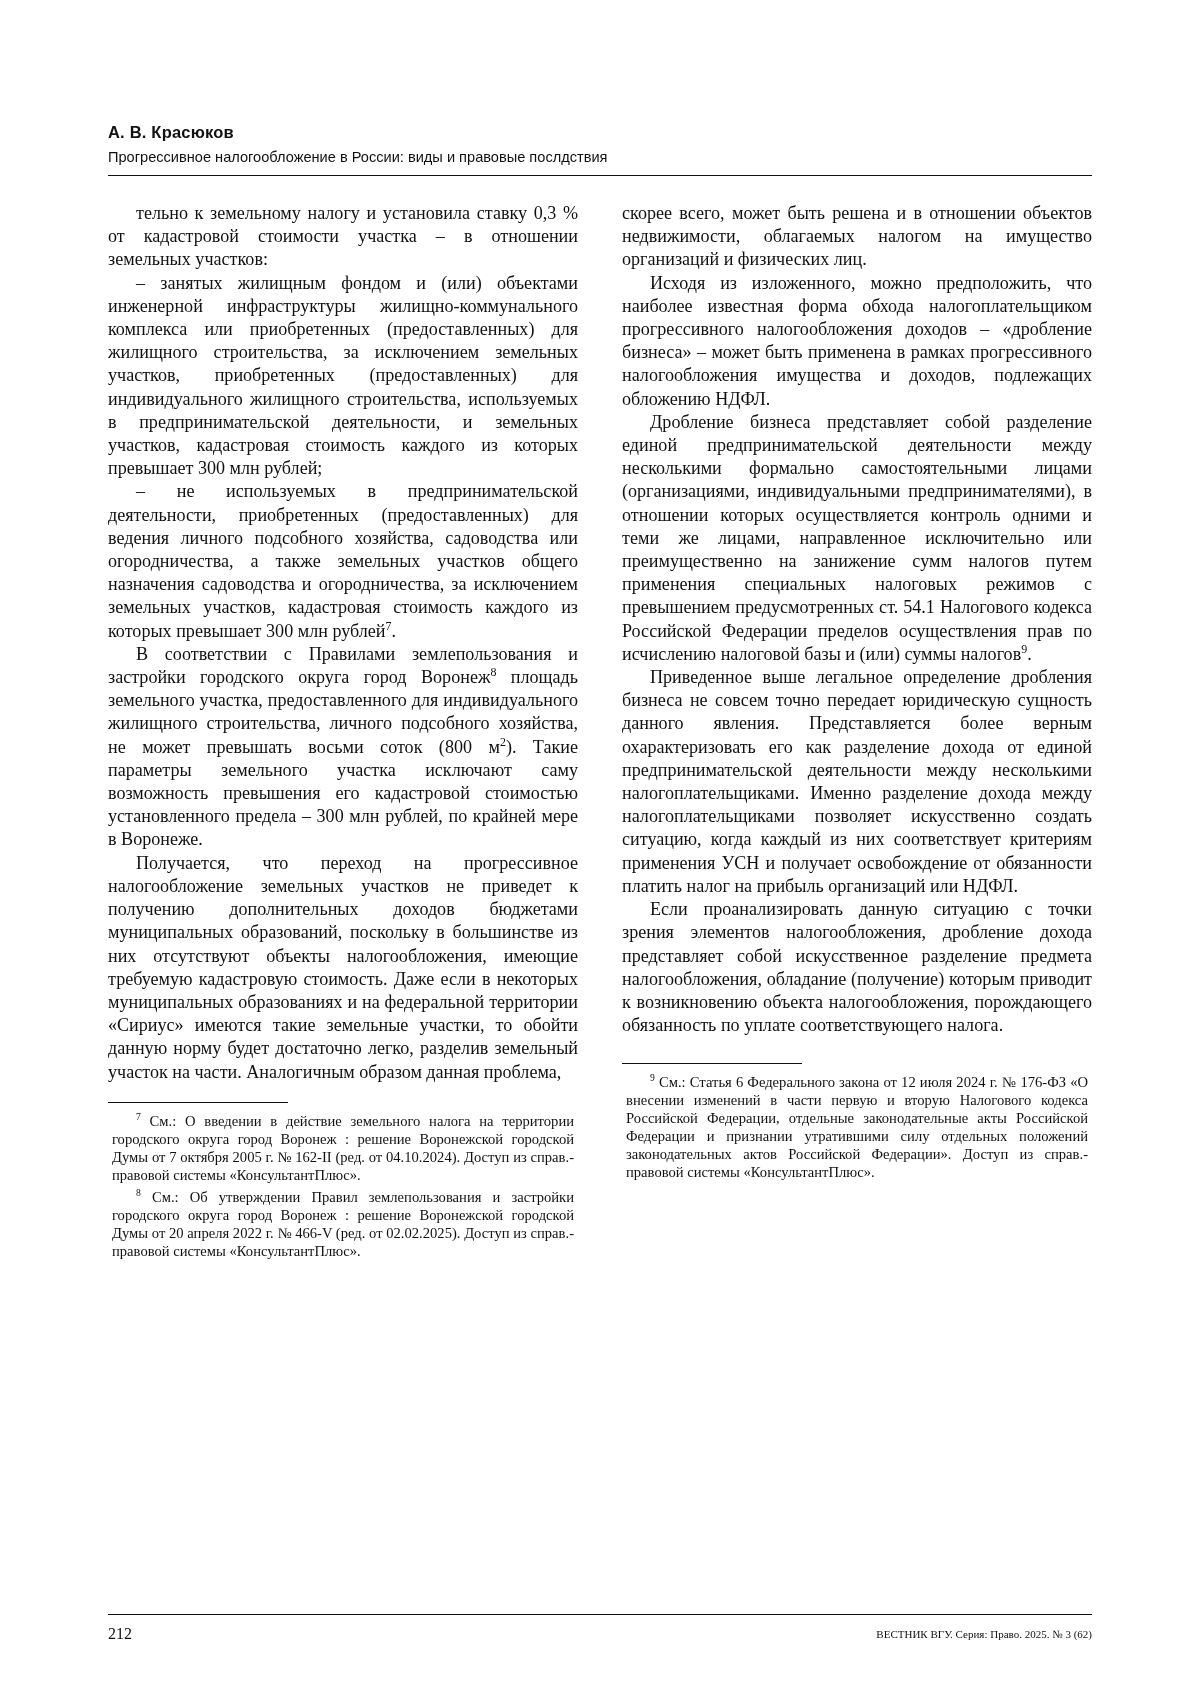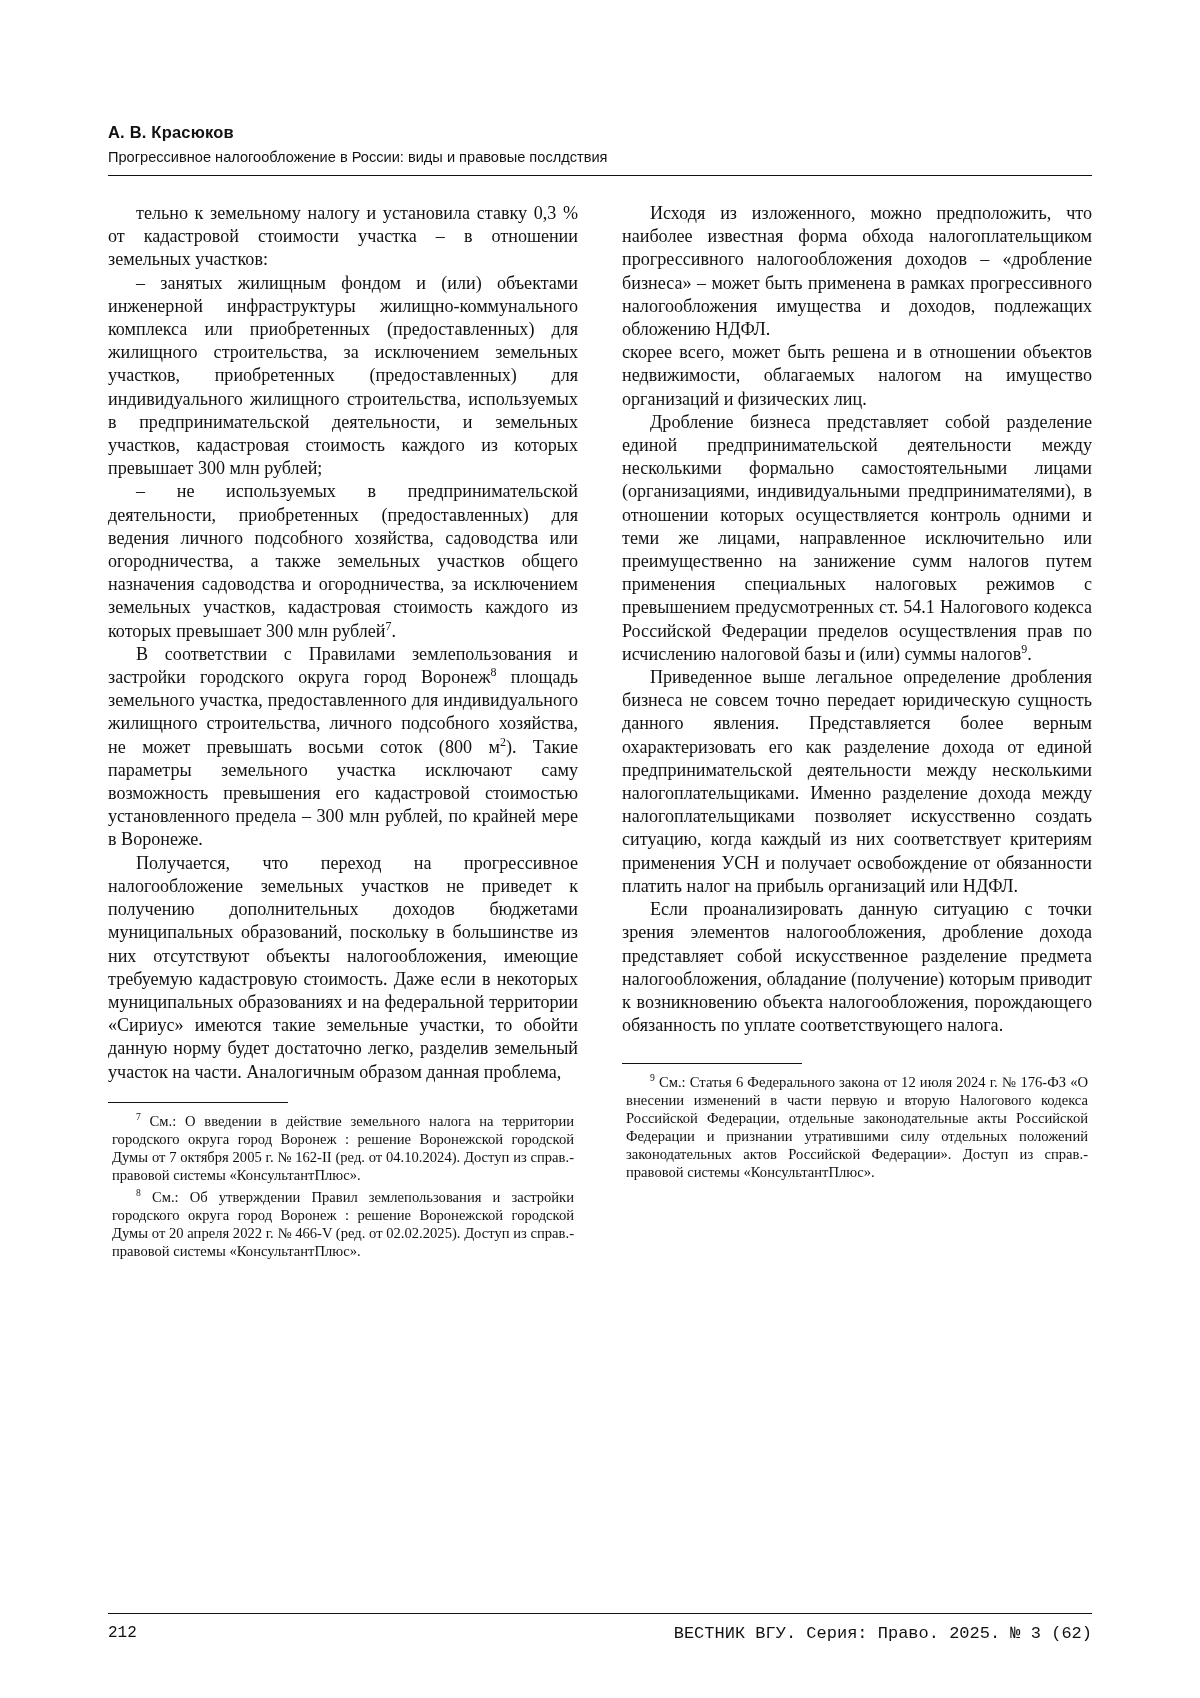--- a/index.html
+++ b/index.html
@@ -91,29 +91,29 @@
     bottom: 60px;
   }
   .footer-rule {
     height: 1.4px;
     background: #111;
     margin-bottom: 10px;
   }
   .footer-row {
     display: flex;
     justify-content: space-between;
-    align-items: flex-start;
-    font-family: Liberation Mono, monospace;
+    align-items: center;
+    font-family: Liberation Serif, serif;
     font-size: 15.6px;
   }
   .footer-page {
     font-size: 16px;
   }
   .footer-journal {
-    font-size: 17px;
+    font-size: 11px;
   }
 </style>
 </head>
 <body>
 
 <div class="page">
 
   <div class="header-block">
     <div class="author">А. В. Красюков</div>
     <div class="article-title">Прогрессивное налогообложение в России: виды и правовые послдствия</div>
@@ -129,22 +129,22 @@
       <p class="body">Получается, что переход на прогрессивное налогообложение земельных участков не приведет к получению дополнительных доходов бюджетами муниципальных образований, поскольку в большинстве из них отсутствуют объекты налогообложения, имеющие требуемую кадастровую стоимость. Даже если в некоторых муниципальных образованиях и на федеральной территории «Сириус» имеются такие земельные участки, то обойти данную норму будет достаточно легко, разделив земельный участок на части. Аналогичным образом данная проблема,</p>
 
       <div class="fn-wrap">
         <div class="fn-rule"></div>
         <p class="fn"><sup>7</sup> <span>См.: О введении в действие земельного налога на территории городского округа город Воронеж : решение Воронежской городской Думы от 7 октября 2005 г. № 162-II (ред. от 04.10.2024). Доступ из справ.-правовой системы «КонсультантПлюс».</span></p>
         <p class="fn"><sup>8</sup> <span>См.: Об утверждении Правил землепользования и застройки городского округа город Воронеж : решение Воронежской городской Думы от 20 апреля 2022 г. № 466-V (ред. от 02.02.2025). Доступ из справ.-правовой системы «КонсультантПлюс».</span></p>
       </div>
     </div>
 
     <div class="col">
+      <p class="body noindent">скорее всего, может быть решена и в отношении объектов недвижимости, облагаемых налогом на имущество организаций и физических лиц.</p>
       <p class="body">Исходя из изложенного, можно предположить, что наиболее известная форма обхода налогоплательщиком прогрессивного налогообложения доходов – «дробление бизнеса» – может быть применена в рамках прогрессивного налогообложения имущества и доходов, подлежащих обложению НДФЛ.</p>
-      <p class="body noindent">скорее всего, может быть решена и в отношении объектов недвижимости, облагаемых налогом на имущество организаций и физических лиц.</p>
       <p class="body"><span>Дробление бизнеса представляет собой разделение единой предпринимательской деятельности между несколькими формально самостоятельными лицами (организациями, индивидуальными предпринимателями), в отношении которых осуществляется контроль одними и теми же лицами, направленное исключительно или преимущественно на занижение сумм налогов путем применения специальных налоговых режимов с превышением предусмотренных ст. 54.1 Налогового кодекса Российской Федерации пределов осуществления прав по исчислению налоговой базы и (или) суммы налогов</span><sup>9</sup>.</p>
       <p class="body">Приведенное выше легальное определение дробления бизнеса не совсем точно передает юридическую сущность данного явления. Представляется более верным охарактеризовать его как разделение дохода от единой предпринимательской деятельности между несколькими налогоплательщиками. Именно разделение дохода между налогоплательщиками позволяет искусственно создать ситуацию, когда каждый из них соответствует критериям применения УСН и получает освобождение от обязанности платить налог на прибыль организаций или НДФЛ.</p>
       <p class="body">Если проанализировать данную ситуацию с точки зрения элементов налогообложения, дробление дохода представляет собой искусственное разделение предмета налогообложения, обладание (получение) которым приводит к возникновению объекта налогообложения, порождающего обязанность по уплате соответствующего налога.</p>
 
       <div class="fn-wrap" style="margin-top:26px;">
         <div class="fn-rule"></div>
         <p class="fn"><sup>9</sup> <span>См.: Статья 6 Федерального закона от 12 июля 2024 г. № 176-ФЗ «О внесении изменений в части первую и вторую Налогового кодекса Российской Федерации, отдельные законодательные акты Российской Федерации и признании утратившими силу отдельных положений законодательных актов Российской Федерации». Доступ из справ.-правовой системы «КонсультантПлюс».</span></p>
       </div>
     </div>
 

